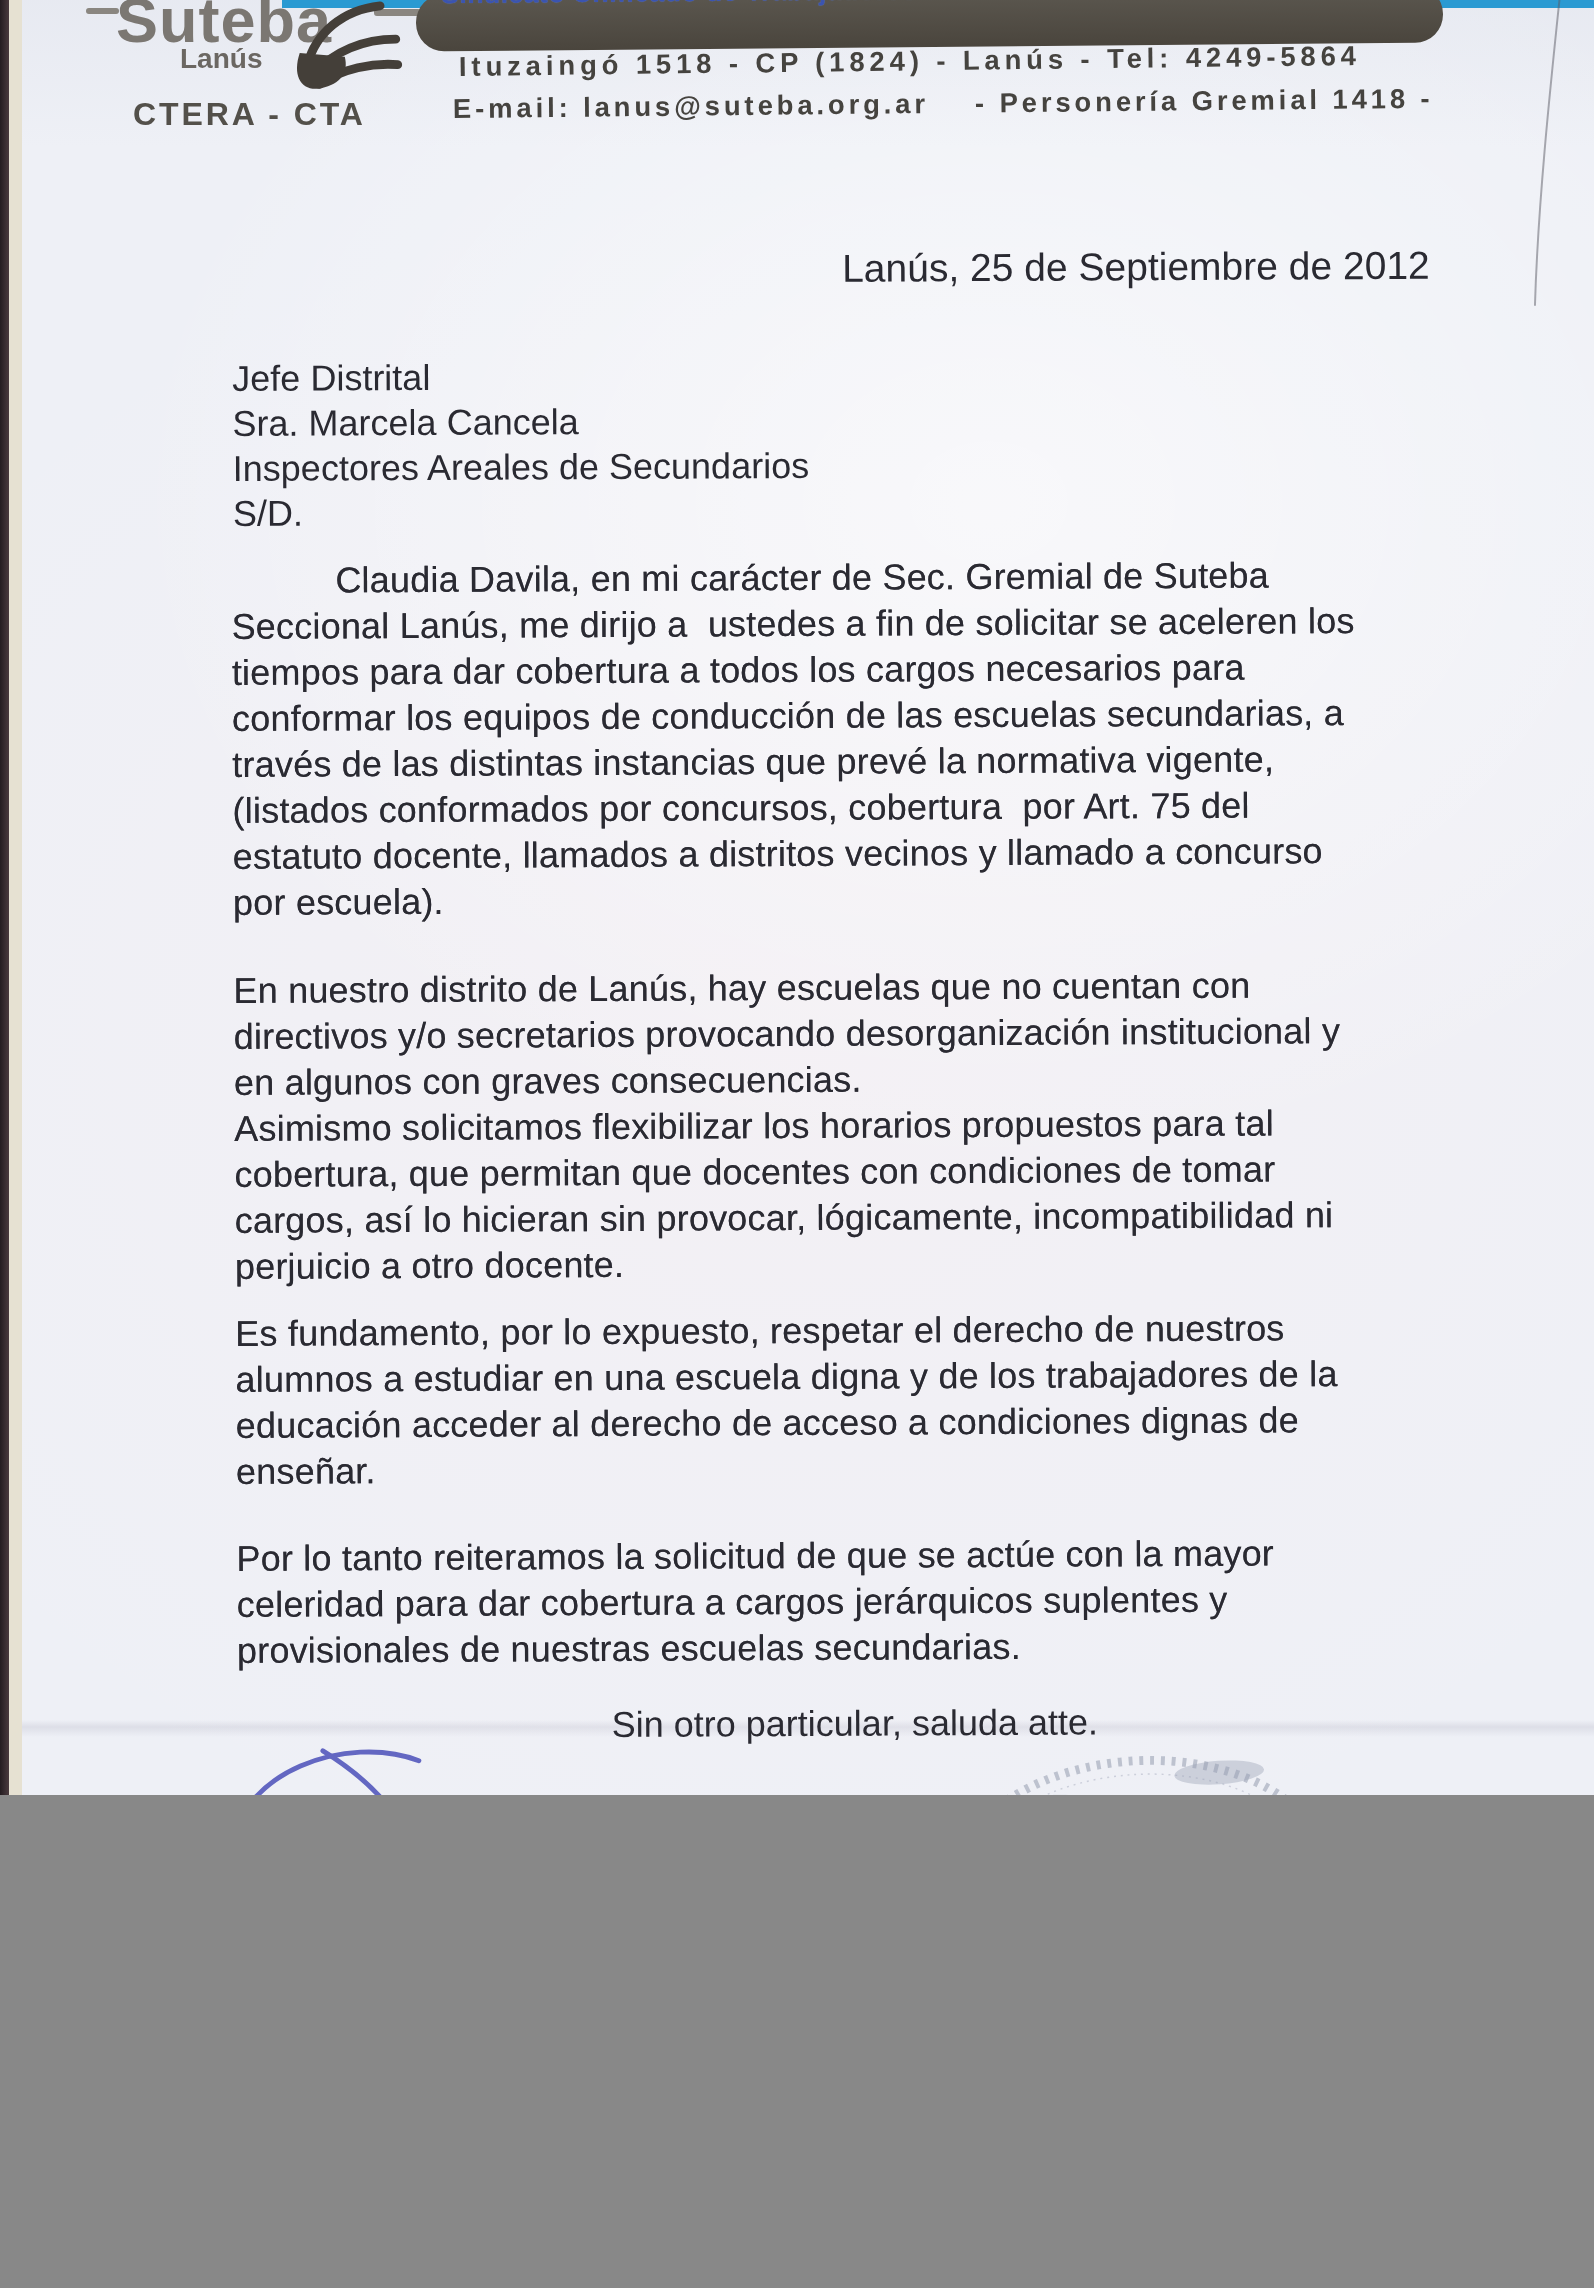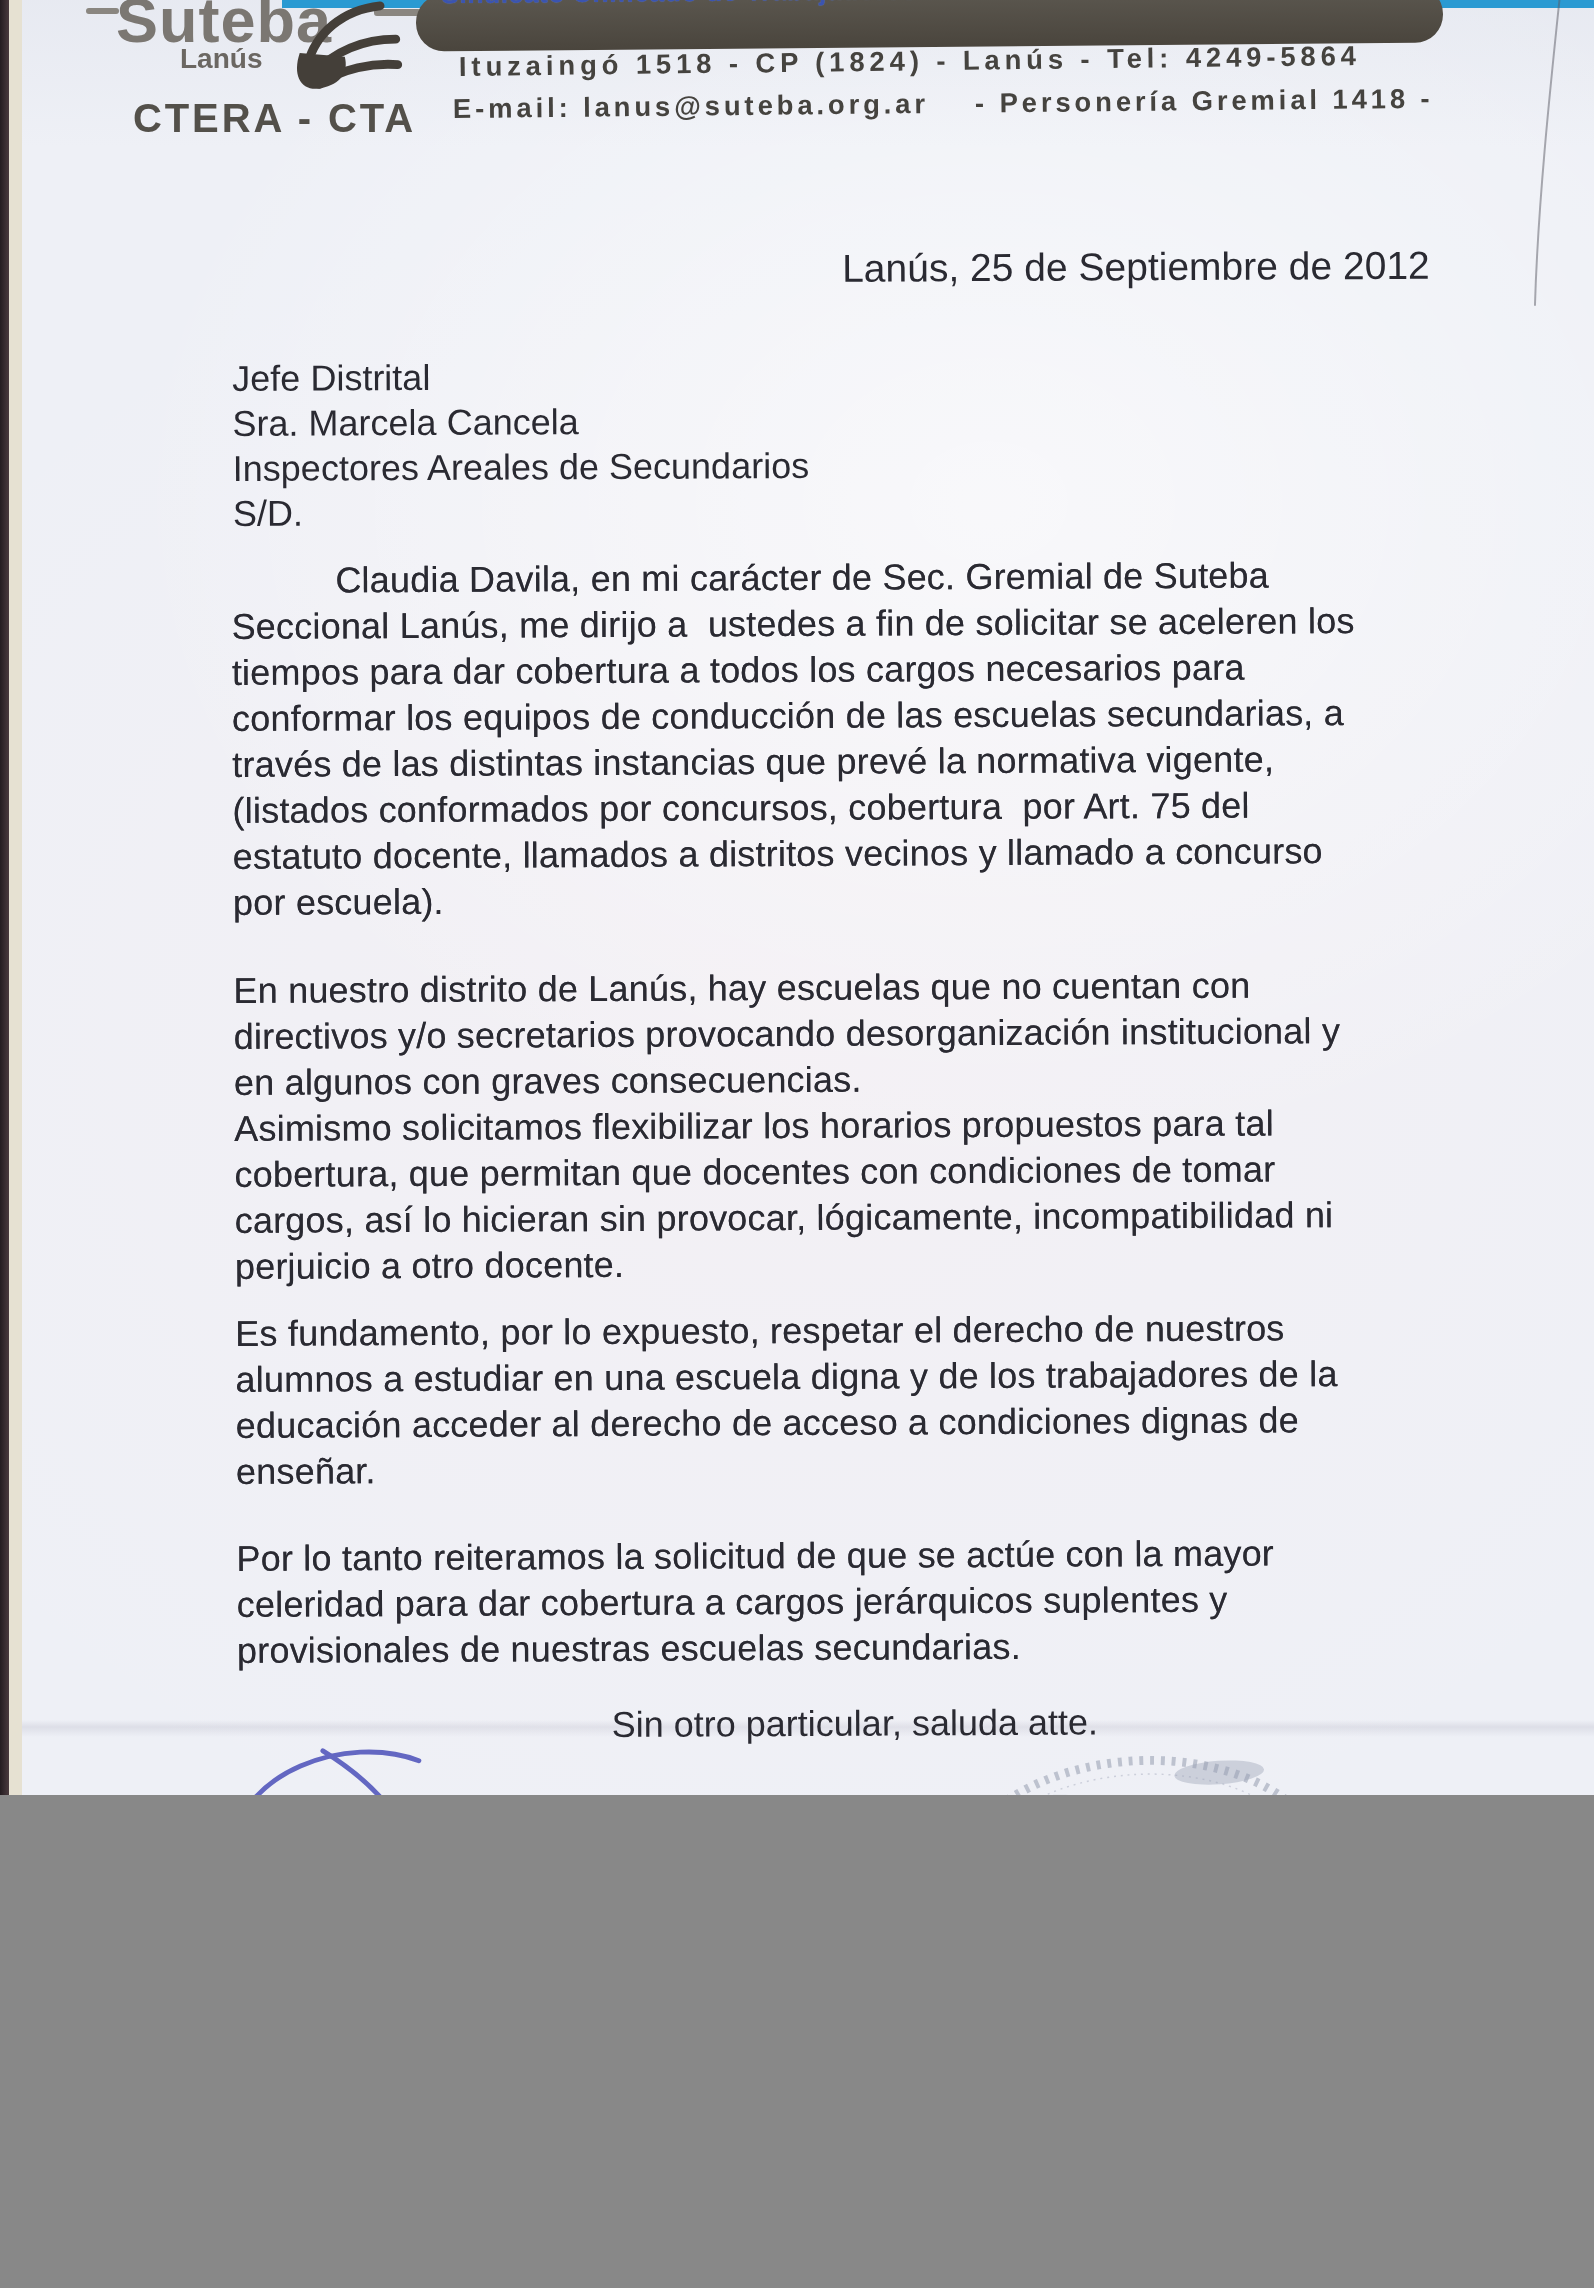--- a/index.html
+++ b/index.html
@@ -18,21 +18,21 @@
   .edge-left{position:absolute;left:0;top:0;width:8.8px;height:100%;
     background:linear-gradient(90deg,#241c20,#4a3a3e);}
   .edge-left2{position:absolute;left:8.8px;top:0;width:13.7px;height:100%;background:#e6e1d2;}
   .edge-top{position:absolute;left:282px;top:0;width:1312px;height:7.8px;background:#2a9ad2;}
   .artifact-svg{position:absolute;left:0;top:0;pointer-events:none;}
 
   
   .logo-word{position:absolute;left:116px;top:-15.7px;font-size:63px;font-weight:bold;
     color:#7b7772;letter-spacing:1px;}
   .logo-city{position:absolute;left:180px;top:43px;font-size:28px;font-weight:bold;color:#6b6762;}
-  .logo-org{position:absolute;left:133px;top:96px;font-size:40px;font-weight:bold;
+  .logo-org{position:absolute;left:133px;top:96px;font-size:32px;font-weight:bold;
     color:#53504a;letter-spacing:2.9px;}
   .hand-icon{position:absolute;left:286px;top:-3.9px;}
   .dash{position:absolute;background:#8a8680;border-radius:2.9px;}
   .dash1{left:86px;top:7.8px;width:33px;height:5.9px;}
   .dash2{left:374px;top:8.8px;width:47px;height:6.9px;}
 
   .banner{position:absolute;left:416px;top:-9.8px;width:1027px;height:57px;border-radius:28px;
     background:linear-gradient(#5c5850,#4a453d);transform:rotate(-0.5deg);overflow:hidden;}
   .banner-text{position:absolute;left:25.5px;top:-14.7px;width:980px;font-size:26.5px;font-weight:bold;
     color:#3b54b0;white-space:nowrap;letter-spacing:0.5px;

